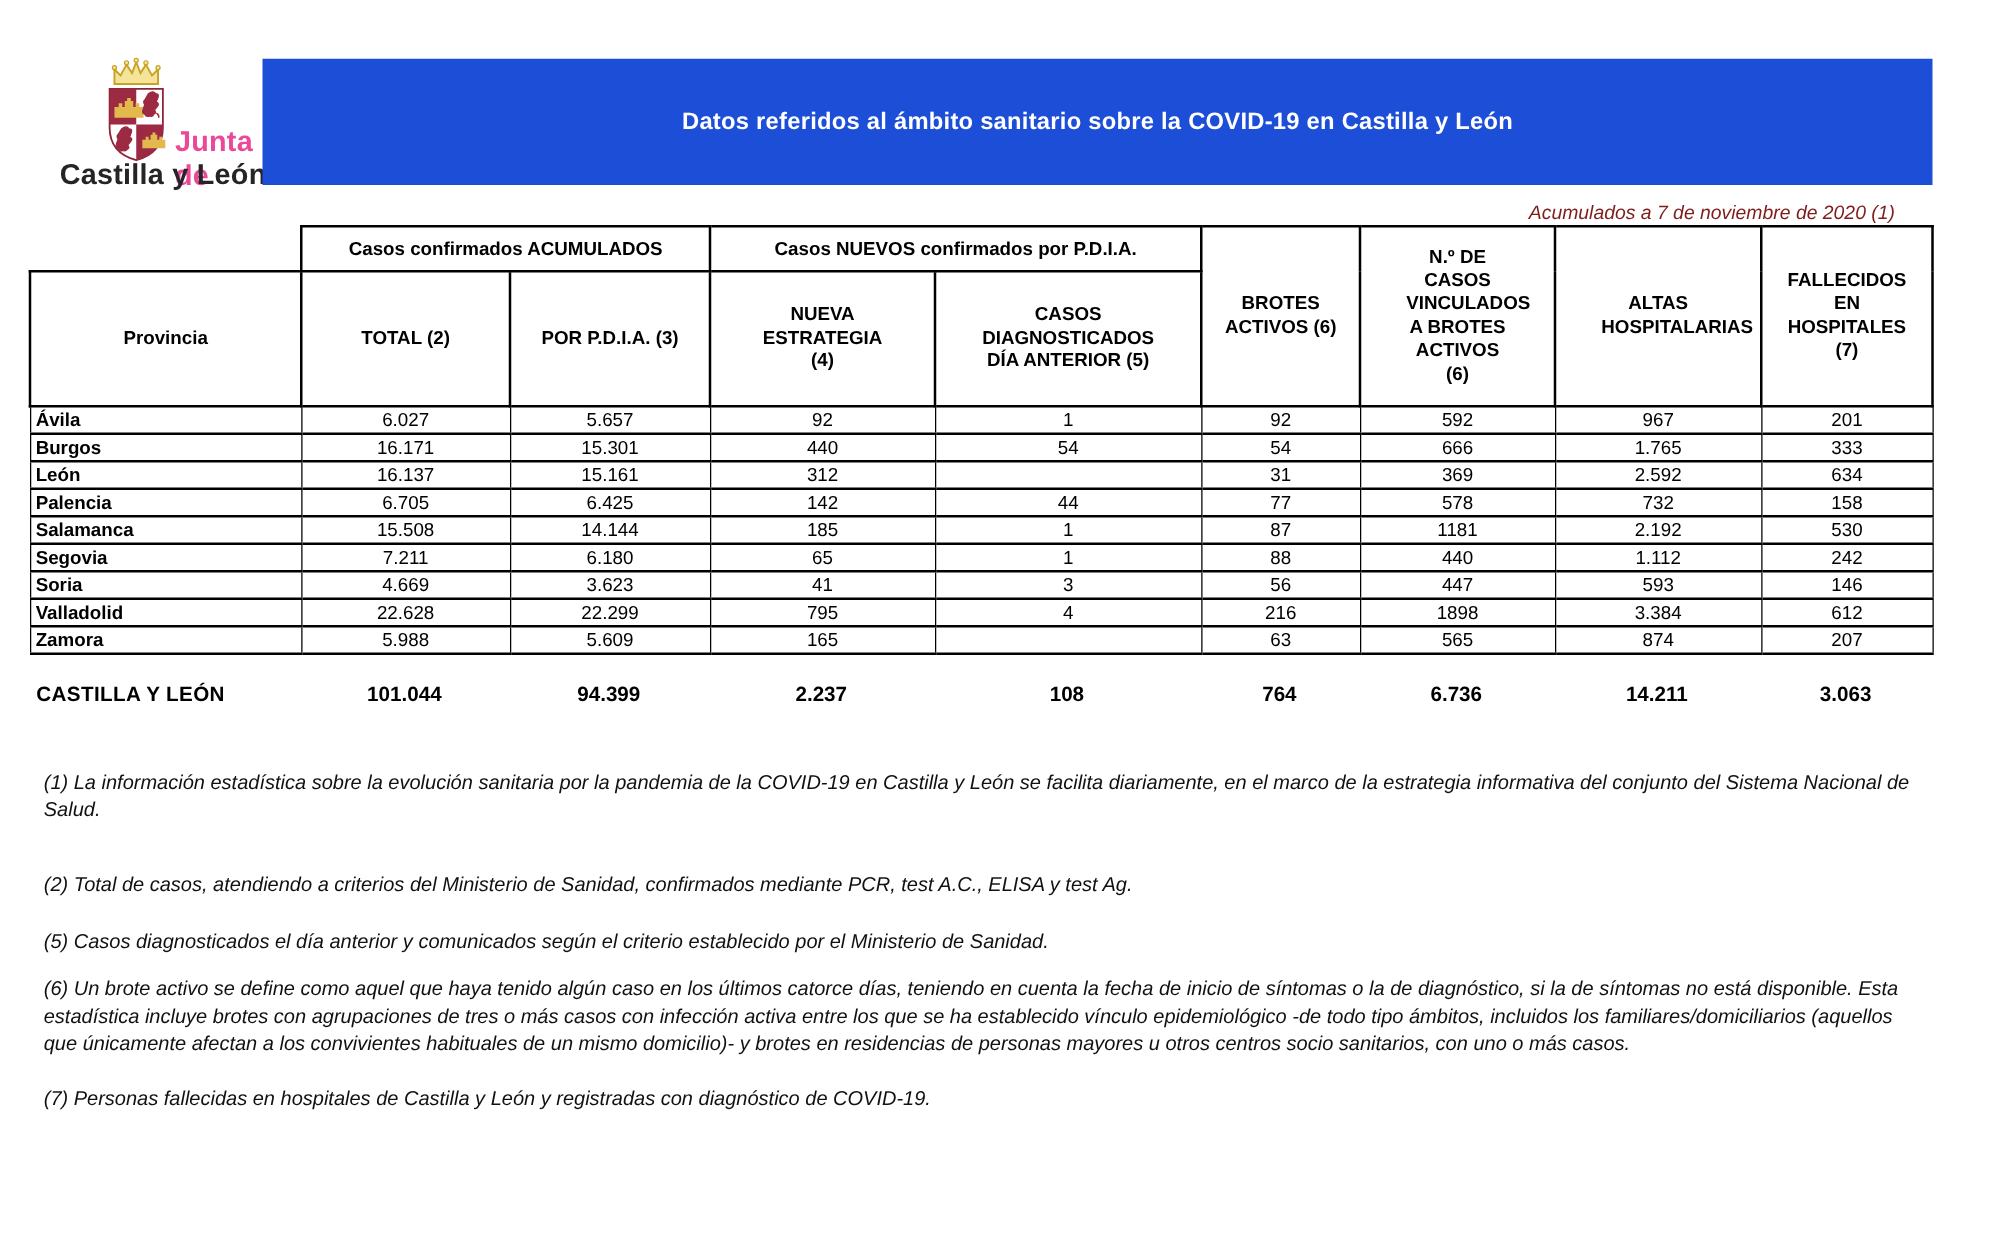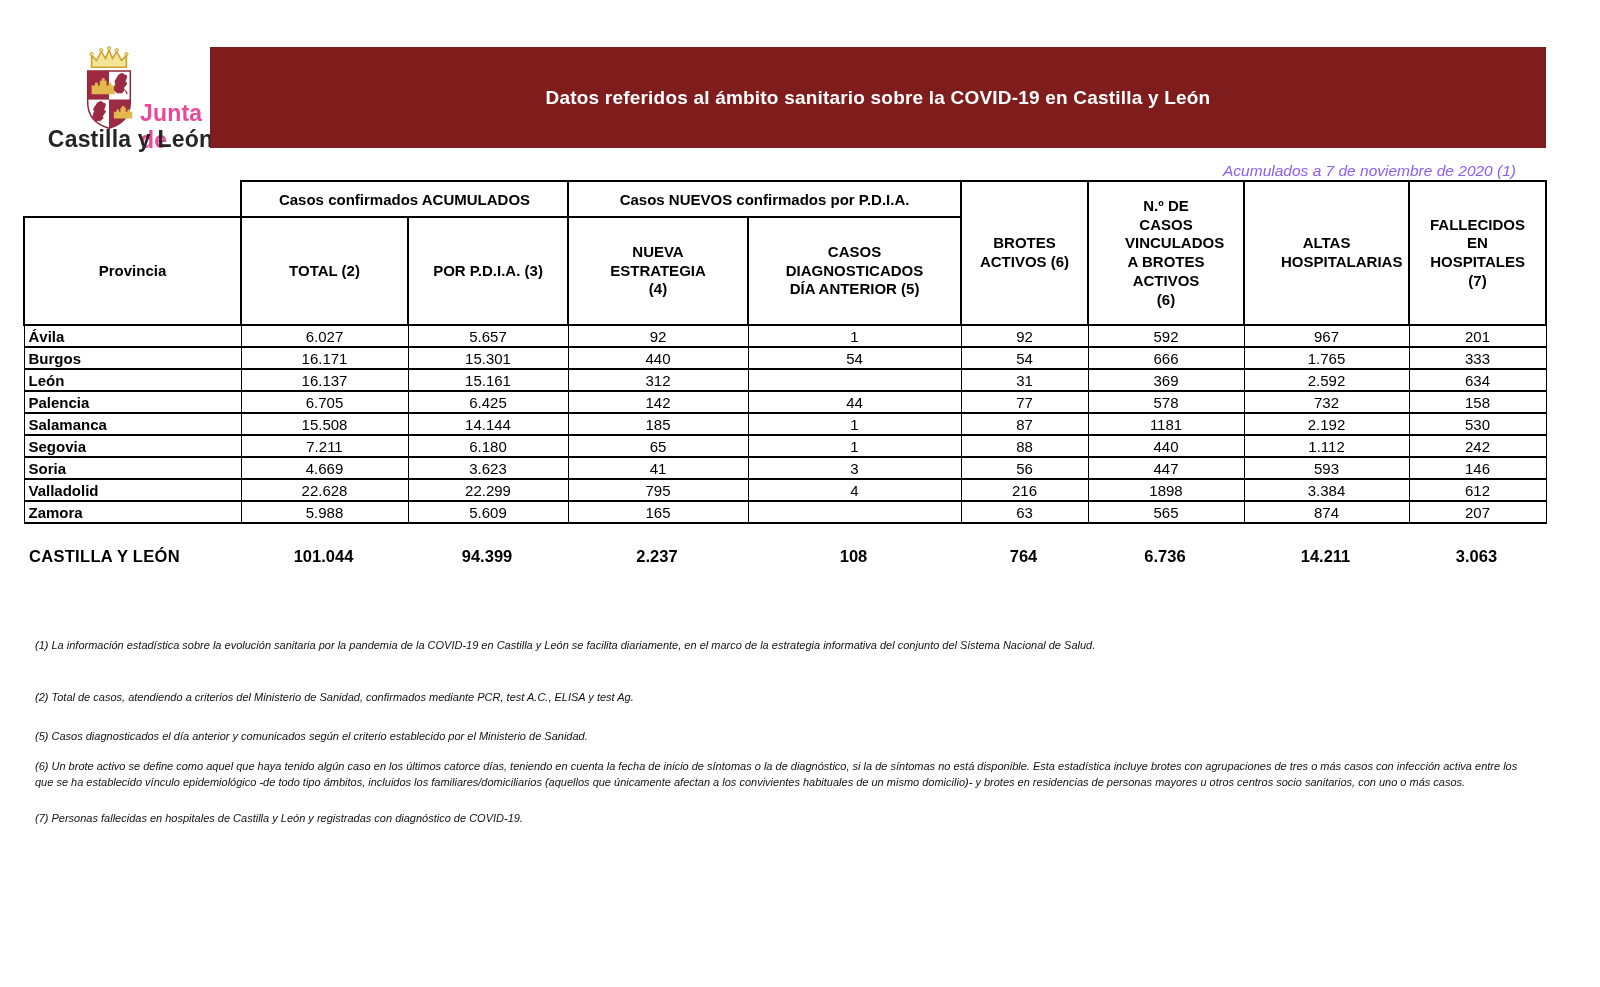--- a/index.html
+++ b/index.html
@@ -35,21 +35,21 @@
     width: 1336px; height: 101px;
     display: flex; align-items: center; justify-content: center;
   }
   .banner-title {
     color: #ffffff; font-size: 19px; font-weight: bold; letter-spacing: 0.2px;
   }
   .date-note {
     position: absolute;
     left: 23px; top: 162px; width: 1493px;
     text-align: right;
-    font-style: italic; font-size: 15.5px; color: #8b5cf6;
+    font-style: italic; font-size: 15.5px; color: #7f1d1d;
   }
 
   
   .data-table {
     position: absolute;
     left: 23px; top: 180px;
     width: 1522px;
     border-collapse: collapse;
     table-layout: fixed;
     font-size: 15px;
@@ -87,24 +87,24 @@
     grid-template-columns: 217px 167px 160px 180px 213px 127px 156px 165px 137px;
     font-weight: bold; font-size: 16.5px;
     align-items: center;
   }
   .total-label { text-align: left; padding-left: 6px; letter-spacing: 0.3px; }
   .total-num { text-align: center; }
 
   
   .footnotes {
     position: absolute;
-    left: 35px; top: 638px;
+    left: 35px; top: 616px;
     width: 1500px;
     font-style: italic;
-    font-size: 11px;
+    font-size: 16px;
     color: #111;
     line-height: 1.4;
   }
   .footnote { margin-bottom: 24px; }
   .fn-1 { margin-bottom: 37px; }
   .fn-2 { margin-bottom: 23px; }
   .fn-3 { margin-bottom: 14px; }
   .fn-4 { margin-bottom: 13px; }
   .fn-5 { margin-bottom: 15px; }
   .fn-6 { margin-bottom: 21px; }
@@ -138,21 +138,21 @@
       <path d="M45 79 v-7 h2.8 v-2.3 h2.4 v2.3 h1.6 v-4 h1.6 v-2 h2.4 v2 h1.6 v4 h1.6 v-2.3 h2.4 v2.3 h2.6 v7 z" fill="#e3b94e"></path>
 
       <path d="M50 34 q4 -3 6 0 q3 0 2 3 l-1.5 4 q3 1 1 3.5 l-2.5 3 q2 2.5 -0.5 3.5 q-1 2.5 -3.5 1.5 q-3 1 -4 -1.5 q-2.5 -1 -1.5 -3.5 l1.5 -4.5 q-2 -2.5 0.5 -4.5 z M56.5 50 q3 1.5 2 4" fill="#9c2a43" stroke="#9c2a43" stroke-width="1"></path>
 
       <path d="M28 63 q4 -3 6 0 q3 0 2 3 l-1.5 4 q3 1 1 3.5 l-2.5 3 q2 2.5 -0.5 3.5 q-1 2 -3.5 1 q-3 1 -4 -1.5 q-2.5 -1 -1.5 -3.5 l1.5 -4.5 q-2 -2.5 0.5 -4.5 z" fill="#9c2a43" stroke="#9c2a43" stroke-width="1"></path>
     </svg>
     <div class="logo-text1">Junta de</div>
     <div class="logo-text2">Castilla y León</div>
   </div>
 
-  <div class="banner" style="background-color: #7f1d1d;">
+  <div class="banner" style="background-color: #1d4ed8;">
     <div class="banner-title">Datos referidos al ámbito sanitario sobre la COVID-19 en Castilla y León</div>
   </div>
 
   <div class="date-note">Acumulados a 7 de noviembre de 2020 (1)</div>
 
   <table class="data-table">
     <colgroup>
       <col style="width:217px">
         <col style="width:167px">
         <col style="width:160px">

